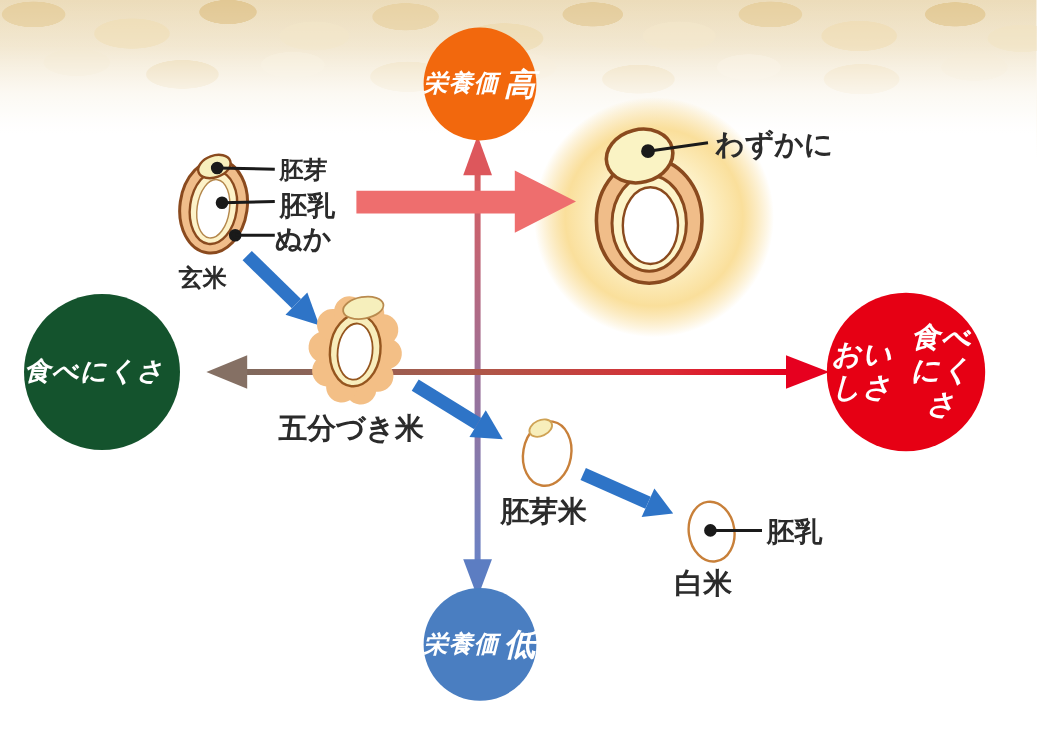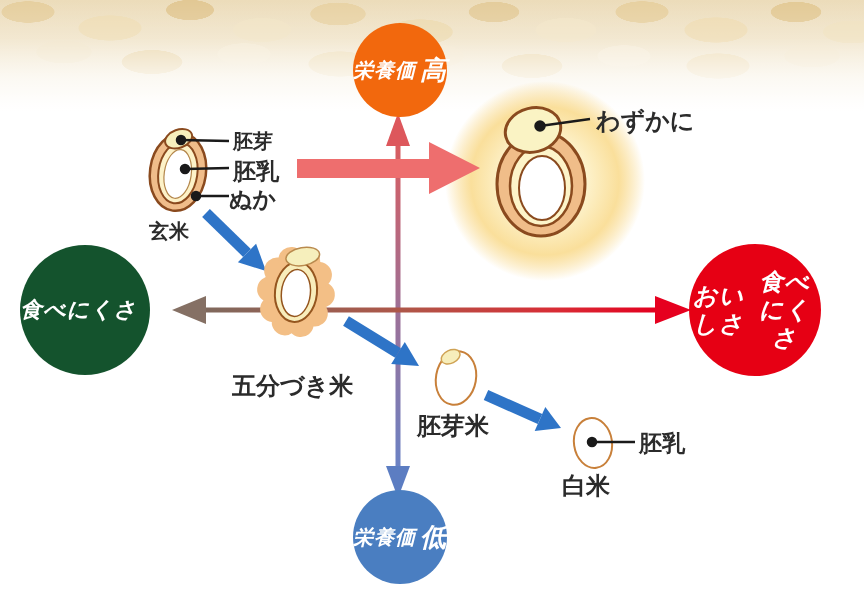--- a/index.html
+++ b/index.html
@@ -48,21 +48,21 @@
   #pole-left{left:20px;top:245px;width:130px;height:130px;background:#14532d;font-size:22px;}
   #pole-right{left:689px;top:244px;width:132px;height:132px;background:#e60014;font-size:24px;line-height:28px;}
   .pole .l1{font-size:20px;line-height:24px;}
   .pole .l2{font-size:26px;line-height:30px;}
   
   .lbl{position:absolute;color:#2b2b2b;font-weight:bold;white-space:nowrap;}
   #lbl-haiga {left:233px;top:128px;font-size:20px;}
   #lbl-hainyu{left:233px;top:156px;font-size:23px;}
   #lbl-nuka  {left:229px;top:184px;font-size:23px;}
   #lbl-genmai{left:149px;top:218px;font-size:20px;}
-  #lbl-gobu  {left:232px;top:341px;font-size:24px;margin-top:29px;}
+  #lbl-gobu  {left:232px;top:341px;font-size:24px;}
   #lbl-haigamai{left:417px;top:410px;font-size:24px;text-align:right;}
   #lbl-hakumai {left:562px;top:470px;font-size:24px;}
   #lbl-hainyu2 {left:639px;top:428px;font-size:23px;}
   #lbl-germ{left:596px;top:106px;font-size:24px;line-height:30px;}
 </style>
 </head>
 <body>
 
 <div id="stage">
 

